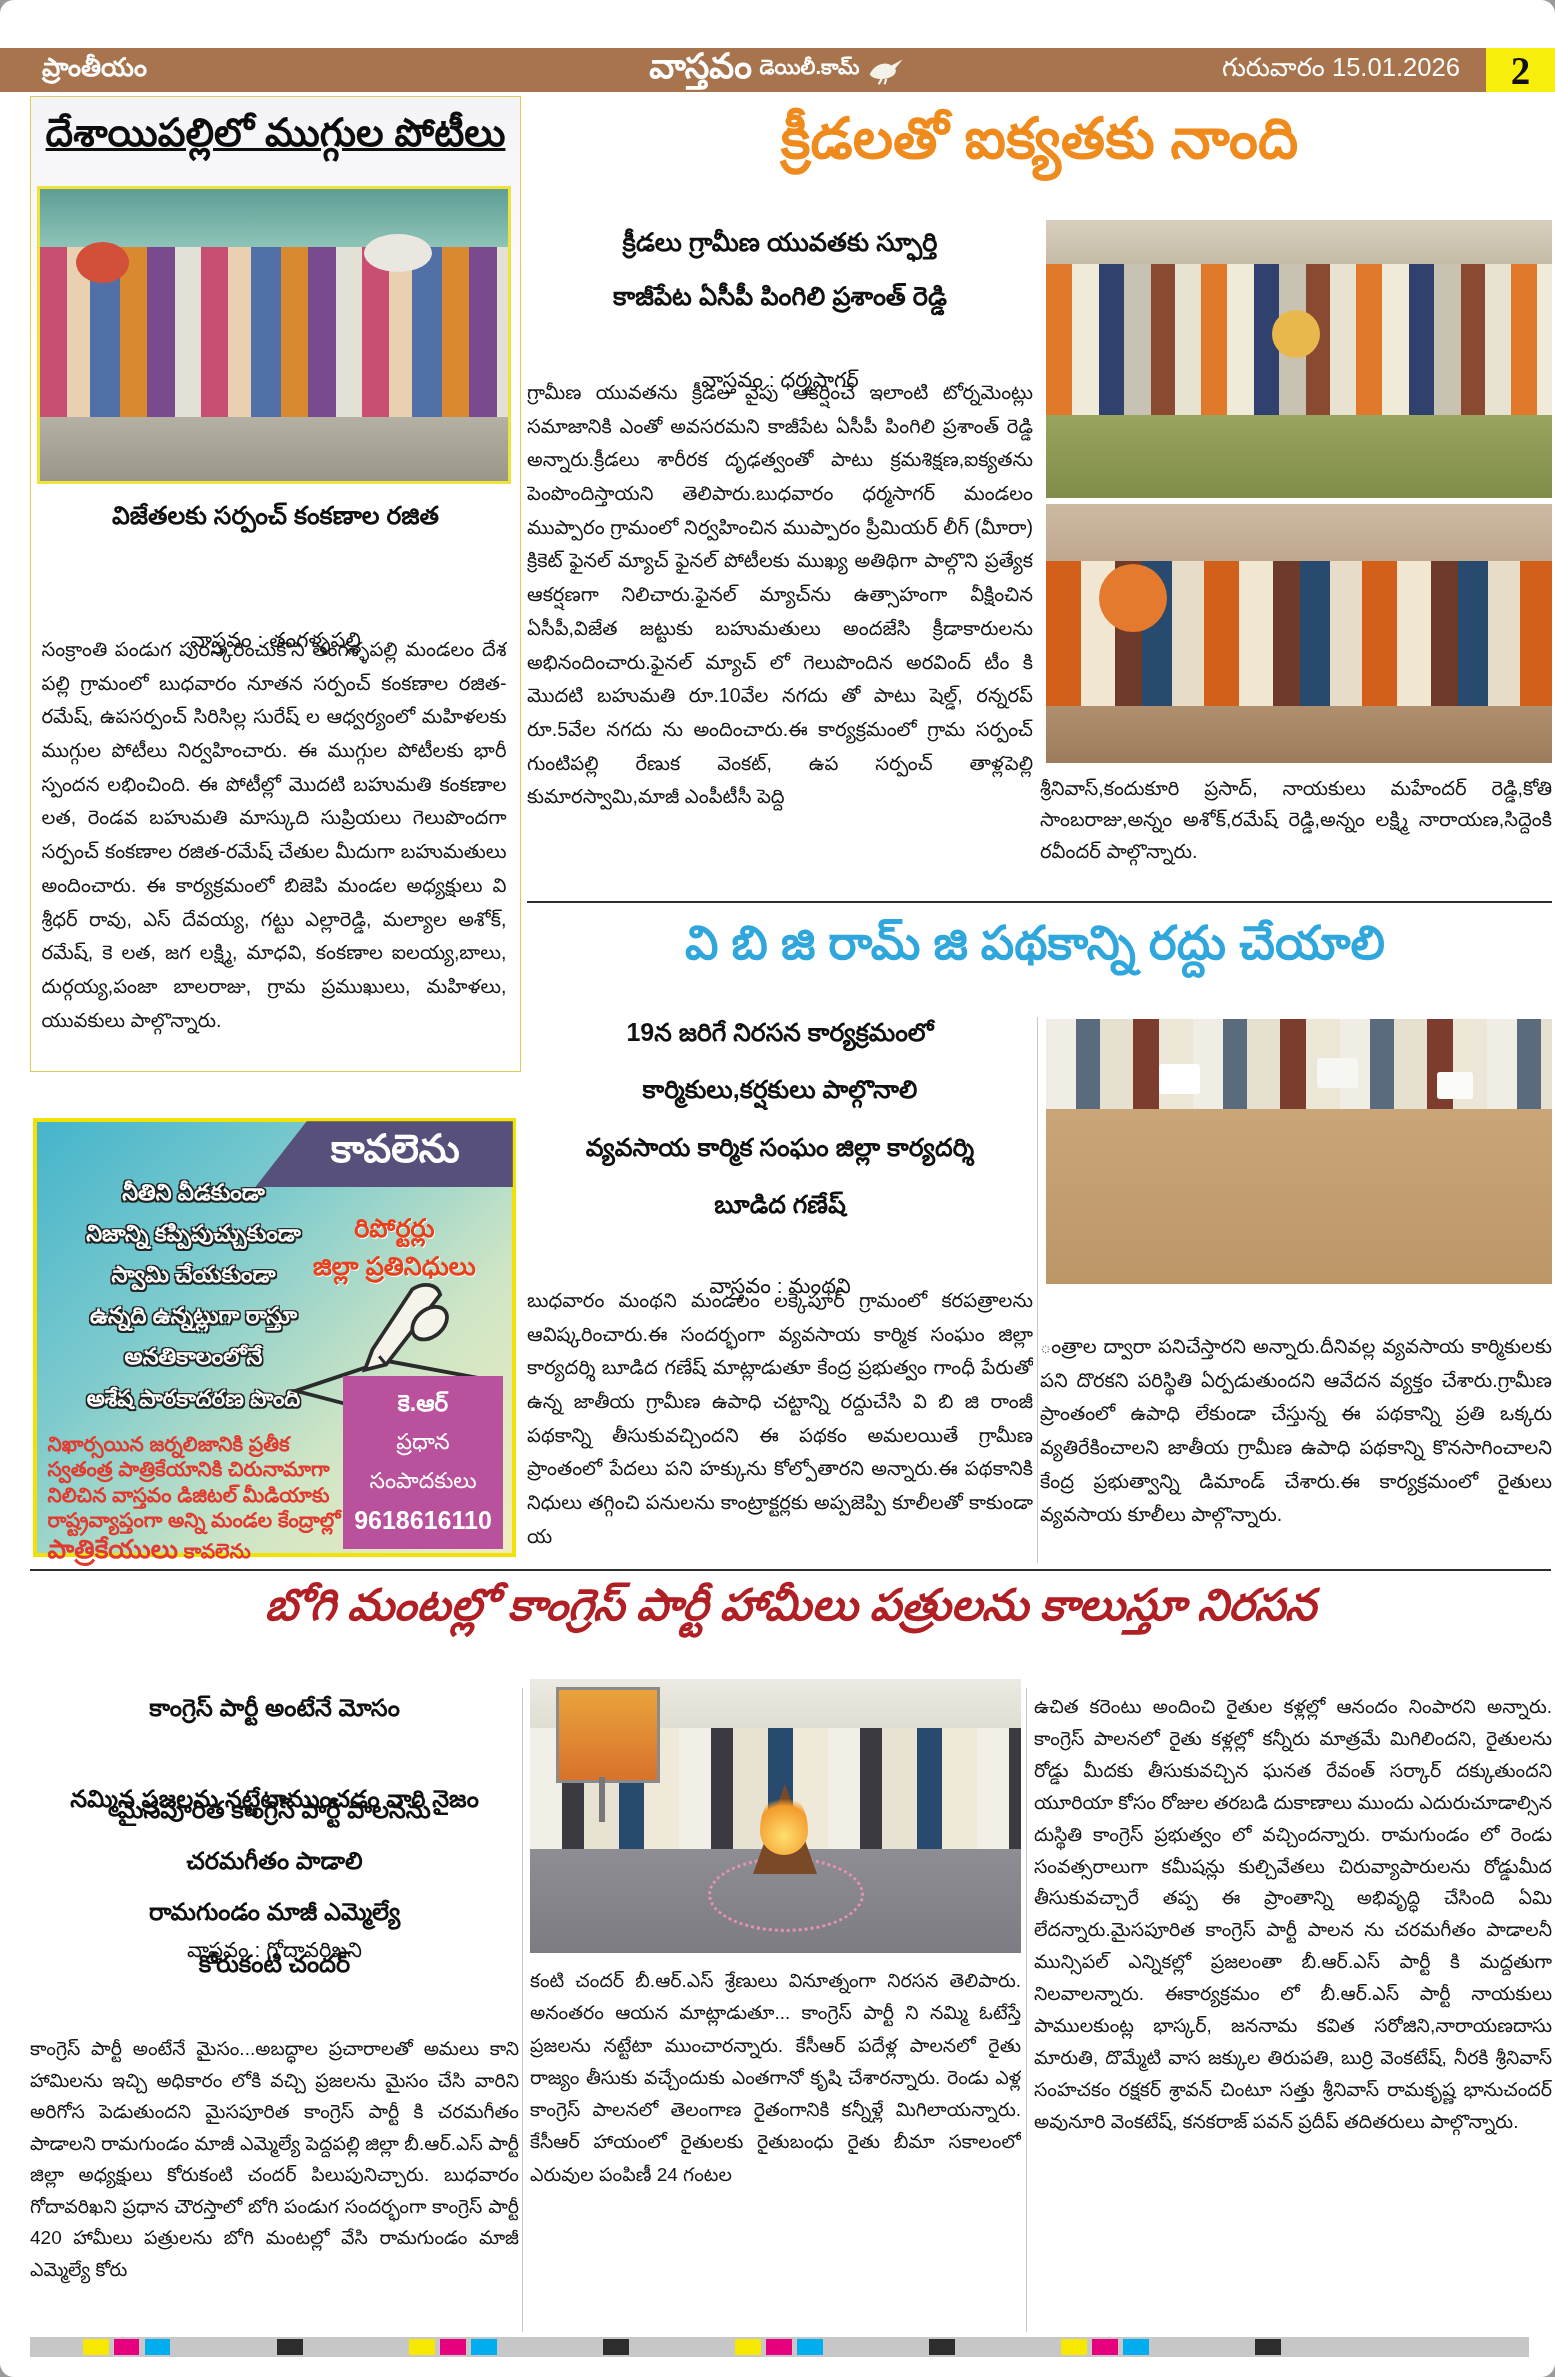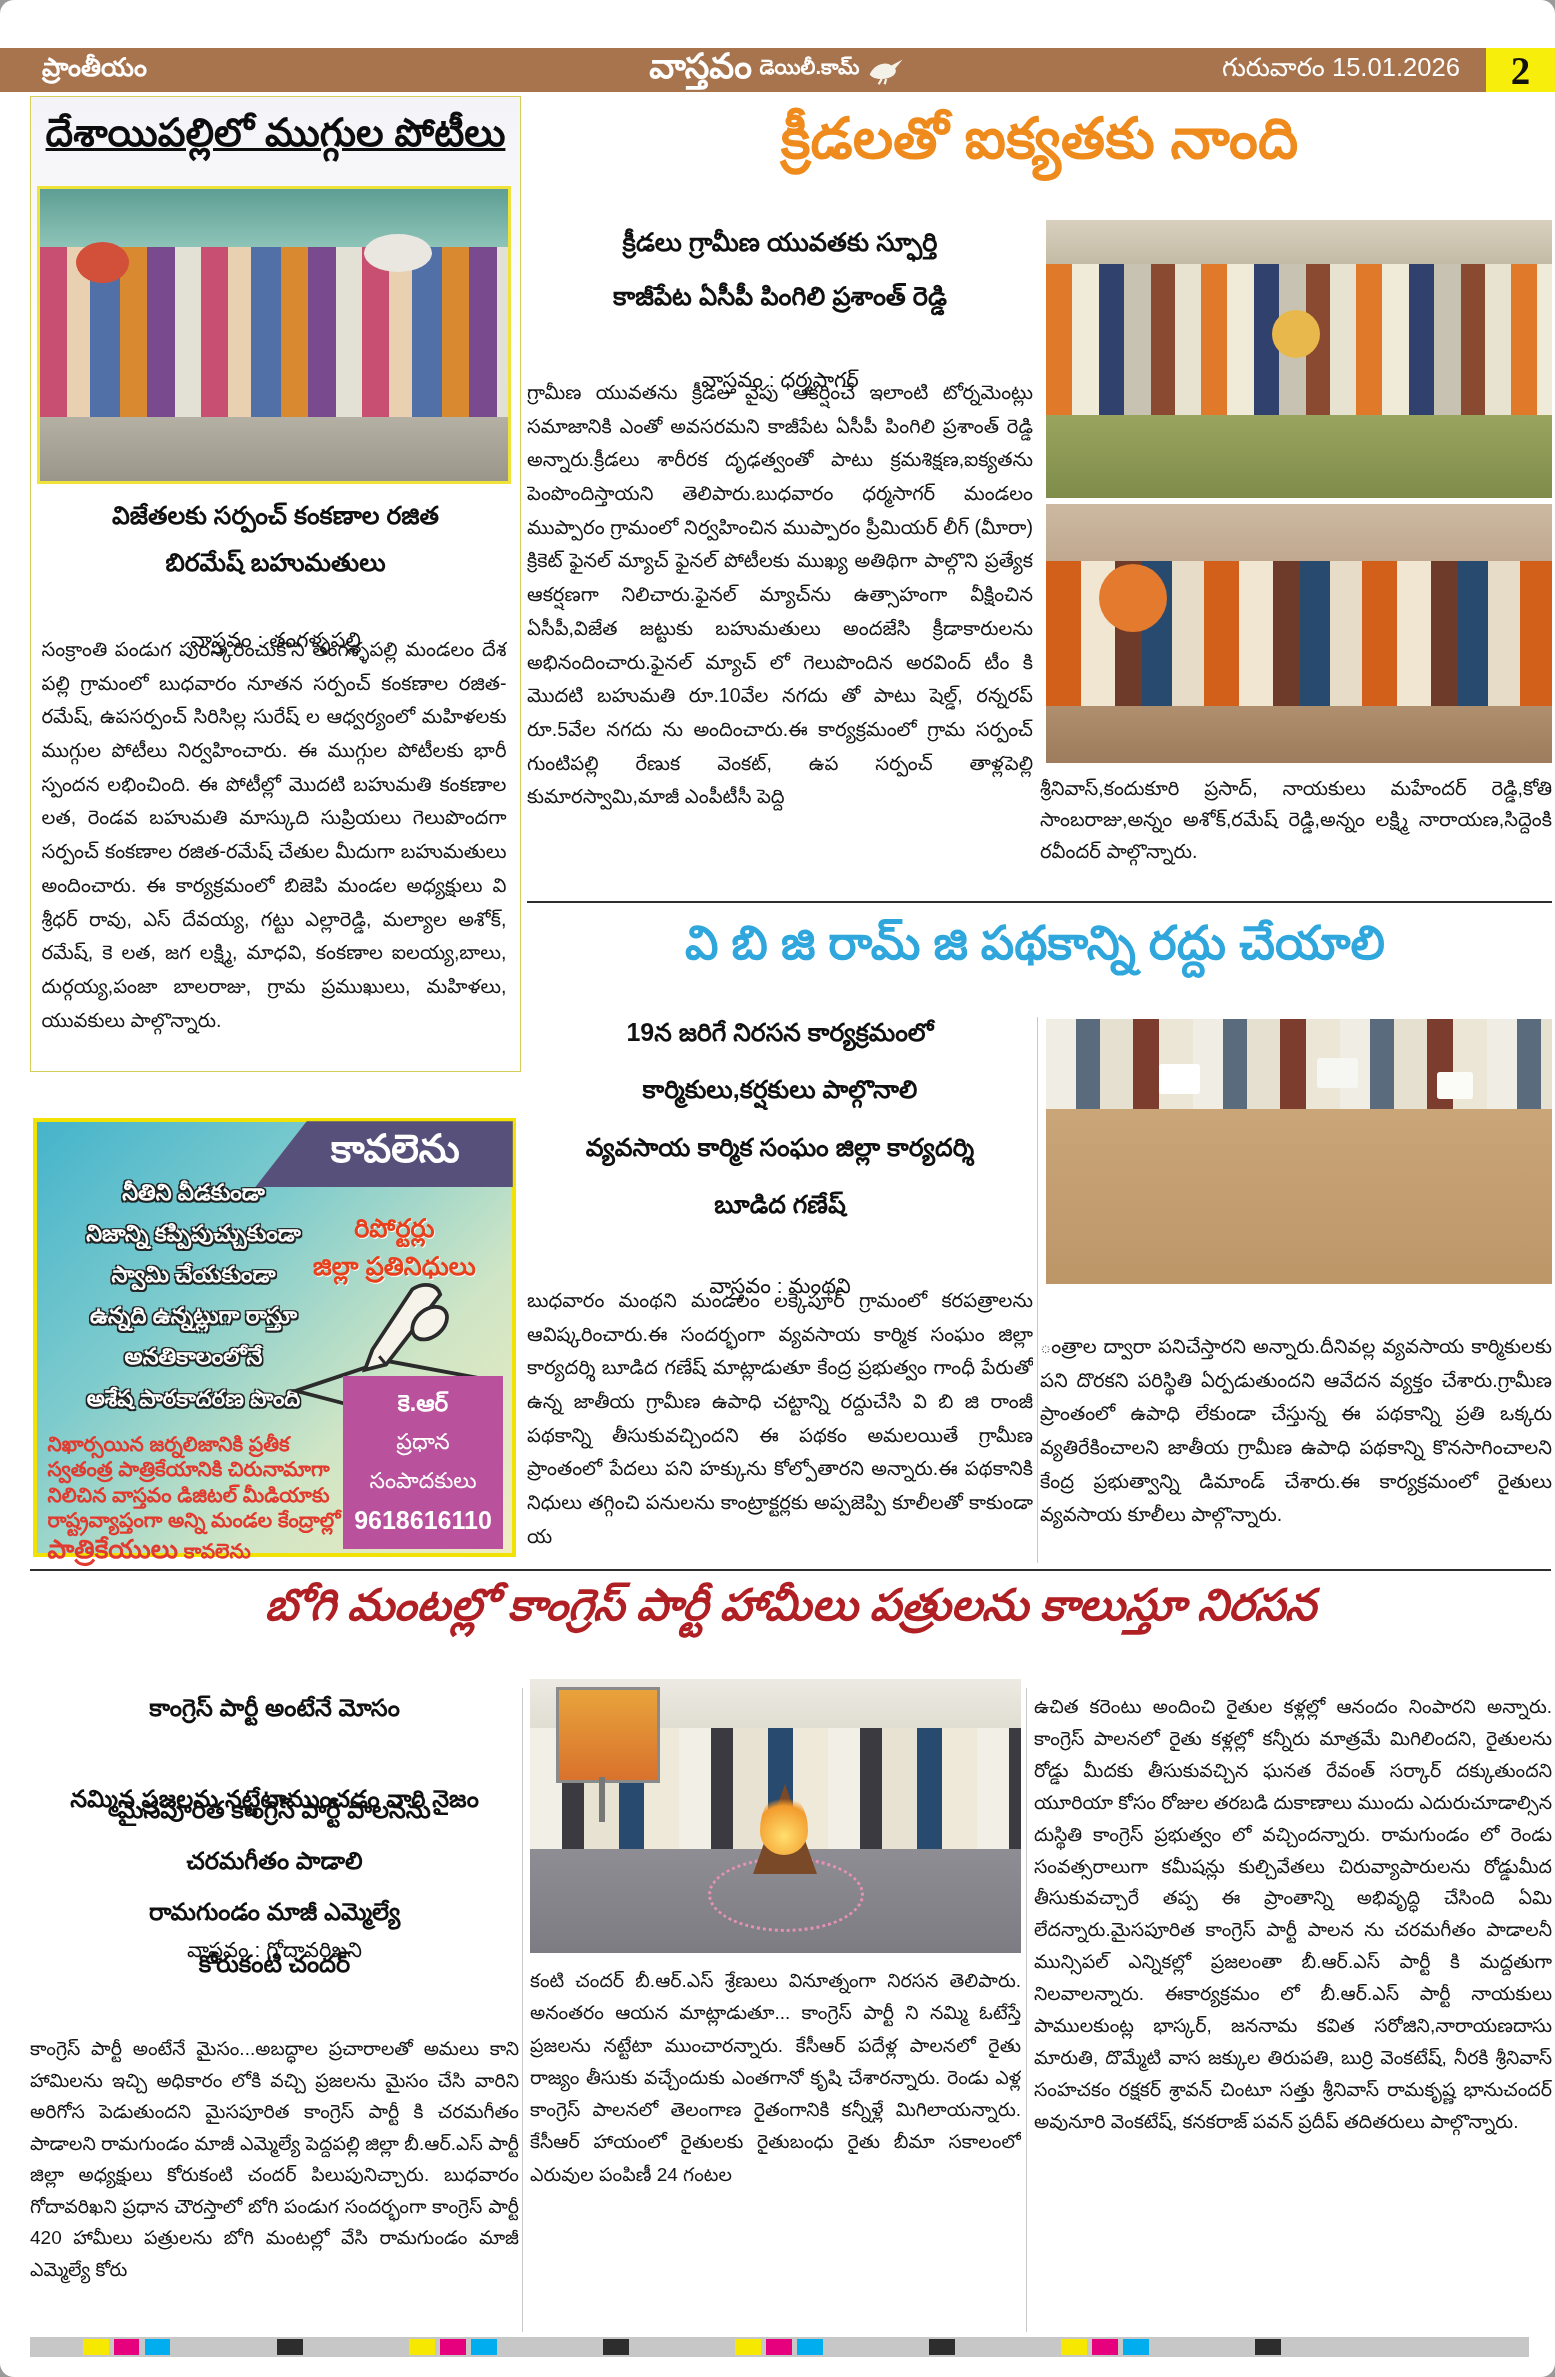--- a/index.html
+++ b/index.html
@@ -97,21 +97,20 @@
   <div class="left-article">
     <div class="headline">దేశాయిపల్లిలో ముగ్గుల పోటీలు</div>
     <div class="photo" style="left:6px;top:89px;width:468px;height:292px;border:3px solid #efe238;">
       <div style="height:20%;background:linear-gradient(180deg,#5e9e94,#8ec4b8);"></div>
       <div style="height:58%;background:repeating-linear-gradient(90deg,#c94f72 0 27px,#e8d0b0 27px 50px,#5170a8 50px 80px,#d9892f 80px 107px,#7a4a8f 107px 135px,#e3e1d6 135px 161px);"></div>
       <div style="height:22%;background:linear-gradient(#b5b0a4,#9b968a);"></div>
       <div class="blob" style="left:36px;top:53px;width:53px;height:41px;background:#d24f39;"></div>
       <div class="blob" style="left:324px;top:45px;width:68px;height:38px;background:#e9e7df;"></div>
     </div>
     <div class="subhead" style="position:absolute;left:0;top:403px;width:100%;">విజేతలకు సర్పంచ్ కంకణాల రజిత</div>
-    <div class="subhead" style="position:absolute;left:0;top:450px;width:100%;">బిరమేష్ బహుమతులు</div>
     <div class="byline" style="position:absolute;left:0;top:503px;width:100%;">వాస్తవం : తంగళ్ళపల్లి</div>
     <div class="body-text" style="position:absolute;left:10.5px;top:536px;width:465px;height:426px;overflow:hidden;">సంక్రాంతి పండుగ పురస్కరించుకొని తంగళ్ళపల్లి మండలం దేశ పల్లి గ్రామంలో బుధవారం నూతన సర్పంచ్ కంకణాల రజిత- రమేష్, ఉపసర్పంచ్ సిరిసిల్ల సురేష్ ల ఆధ్వర్యంలో  మహిళలకు ముగ్గుల పోటీలు నిర్వహించారు. ఈ ముగ్గుల పోటీలకు భారీ స్పందన లభించింది. ఈ పోటీల్లో  మొదటి బహుమతి కంకణాల లత, రెండవ బహుమతి మాస్కుది సుప్రియలు గెలుపొందగా సర్పంచ్  కంకణాల రజిత-రమేష్ చేతుల మీదుగా బహుమతులు అందించారు. ఈ కార్యక్రమంలో  బిజెపి  మండల అధ్యక్షులు వి శ్రీధర్ రావు, ఎస్ దేవయ్య, గట్టు ఎల్లారెడ్డి, మల్యాల అశోక్, రమేష్, కె లత, జగ లక్ష్మి, మాధవి, కంకణాల ఐలయ్య,బాలు, దుర్గయ్య,పంజా బాలరాజు, గ్రామ ప్రముఖులు, మహిళలు, యువకులు పాల్గొన్నారు.</div>
   </div>
 
   <div class="ad-box">
     <div class="ad-banner">కావలెను</div>
     <div class="ad-slogans">
       <div>నీతిని వీడకుండా</div>
       <div>నిజాన్ని కప్పిపుచ్చుకుండా</div>
       <div>స్వామి చేయకుండా</div>

